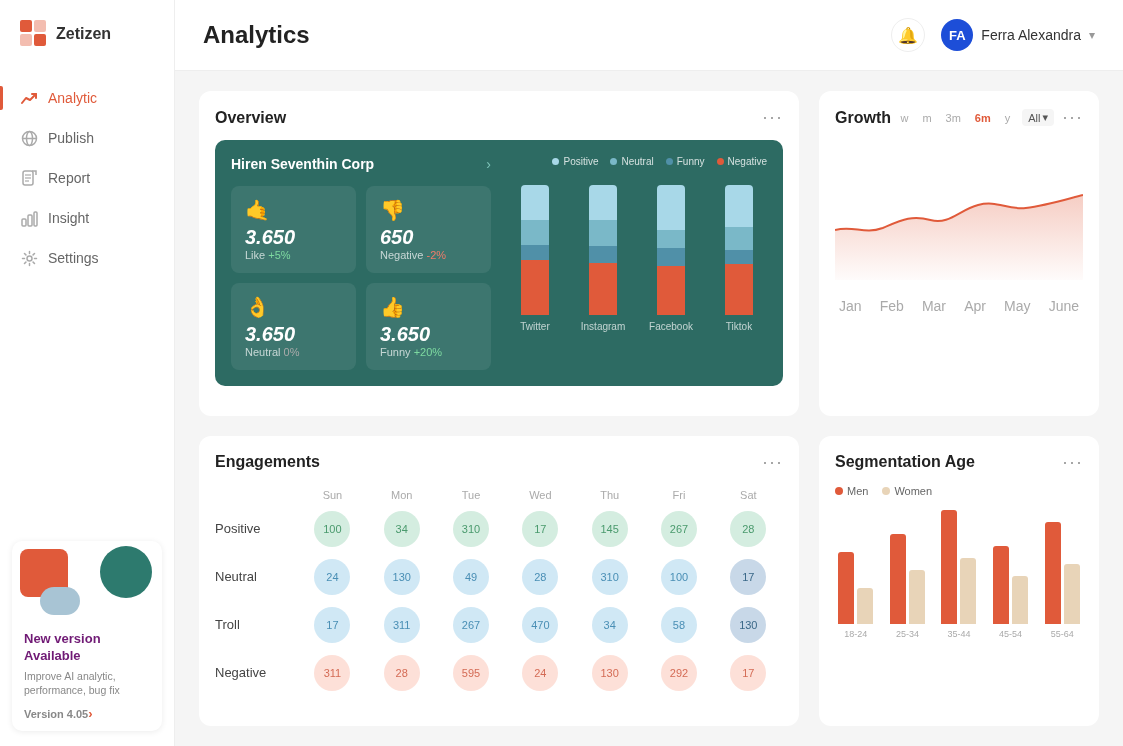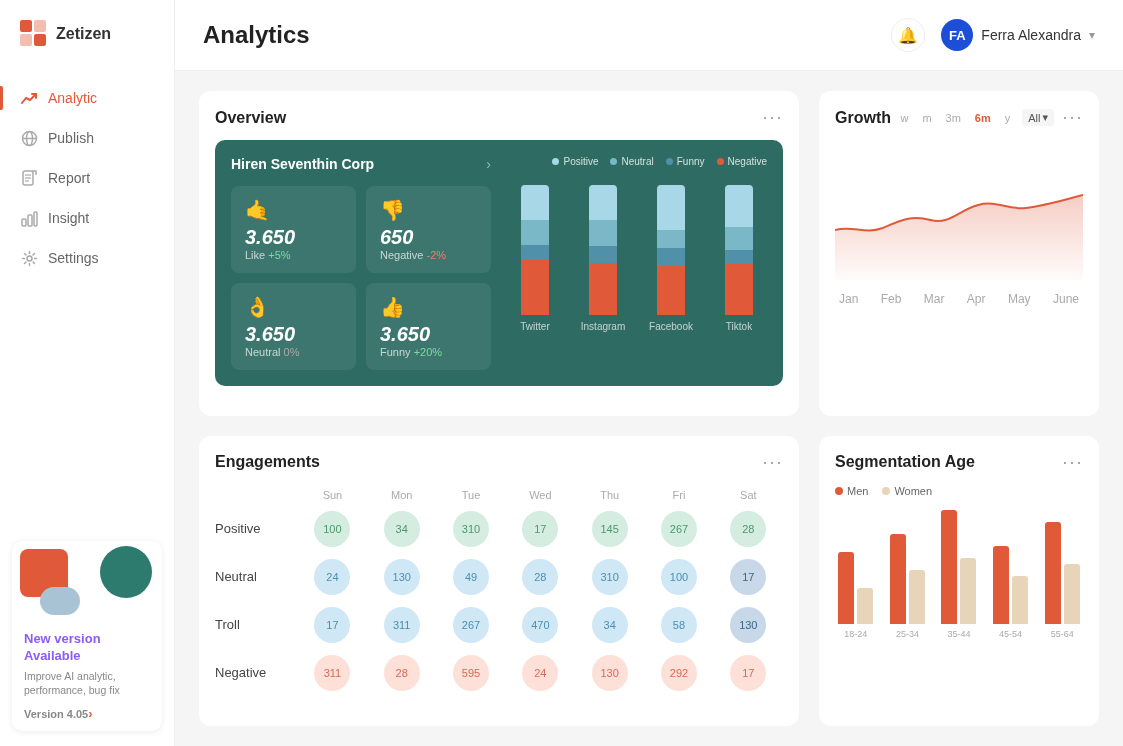--- a/index.html
+++ b/index.html
@@ -16,21 +16,21 @@
     .nav-item { display: flex; align-items: center; gap: 10px; padding: 11px 20px; cursor: pointer; font-size: 14px; color: #666; border-radius: 0; }
     .nav-item.active { color: #e05a3a; font-weight: 500; }
     .nav-icon { width: 18px; height: 18px; display: flex; align-items: center; justify-content: center; }
 
     .sidebar-promo { margin: 15px 12px; background: #fff; border-radius: 10px; overflow: hidden; box-shadow: 0 1px 6px rgba(0,0,0,0.08); }
     .promo-image { height: 80px; position: relative; overflow: hidden; }
     .promo-square-orange { position: absolute; left: 8px; top: 8px; width: 48px; height: 48px; background: #e05a3a; border-radius: 8px; }
     .promo-square-teal { position: absolute; right: 10px; top: 5px; width: 52px; height: 52px; background: #2d7a6e; border-radius: 50%; }
     .promo-circle-blue { position: absolute; bottom: 6px; left: 28px; width: 40px; height: 28px; background: #a8c4d4; border-radius: 14px; }
     .promo-content { padding: 10px 12px 10px; }
-    .promo-title { font-size: 13px; font-weight: 700; color: #8b5cf6; line-height: 1.3; }
+    .promo-title { font-size: 13px; font-weight: 700; color: #701a75; line-height: 1.3; }
     .promo-desc { font-size: 10.5px; color: #888; margin-top: 4px; line-height: 1.4; }
     .promo-version { display: flex; align-items: center; justify-content: flex-start; margin-top: 8px; font-size: 11px; color: #888; }
     .promo-version span { font-weight: 600; }
     .promo-arrow { color: #e05a3a; font-size: 13px; }
 
     
     .main { flex: 1; display: flex; flex-direction: column; overflow: hidden; }
 
     
     .header { display: flex; align-items: center; justify-content: space-between; padding: 18px 28px; background: #fff; border-bottom: 1px solid #eee; }
@@ -75,21 +75,21 @@
     .bar-label { font-size: 10px; color: rgba(255,255,255,0.7); margin-top: 4px; }
 
     
     .growth-card { grid-column: 2; grid-row: 1; }
     .time-filters { display: flex; align-items: center; gap: 6px; }
     .time-btn { background: none; border: none; font-size: 11px; color: #aaa; cursor: pointer; padding: 2px 4px; }
     .time-btn.active { color: #e05a3a; font-weight: 600; }
     .all-dropdown { display: flex; align-items: center; gap: 2px; font-size: 11px; color: #555; cursor: pointer; background: #f5f5f5; border-radius: 4px; padding: 2px 6px; }
     .growth-chart { height: 140px; position: relative; margin-top: 8px; }
     .growth-svg { width: 100%; height: 140px; }
-    .growth-labels { display: flex; justify-content: space-between; font-size: 12px; color: #aaa; margin-top: 12px; padding: 0 4px; }
+    .growth-labels { display: flex; justify-content: space-between; font-size: 14px; color: #aaa; margin-top: 18px; padding: 0 4px; }
 
     
     .engagements-card { grid-column: 1; grid-row: 2; }
     .engagement-table { width: 100%; border-collapse: collapse; }
     .engagement-table th { font-size: 11px; color: #aaa; font-weight: 400; text-align: center; padding: 4px 6px; }
     .engagement-table th:first-child { text-align: left; }
     .engagement-table td { padding: 6px 6px; text-align: center; }
     .engagement-table td:first-child { font-size: 13px; color: #444; text-align: left; padding-left: 0; }
     .eng-bubble { display: inline-flex; align-items: center; justify-content: center; width: 36px; height: 36px; border-radius: 50%; font-size: 11px; font-weight: 500; }
     .eng-green { background: #d4ede0; color: #4a9a6d; }

